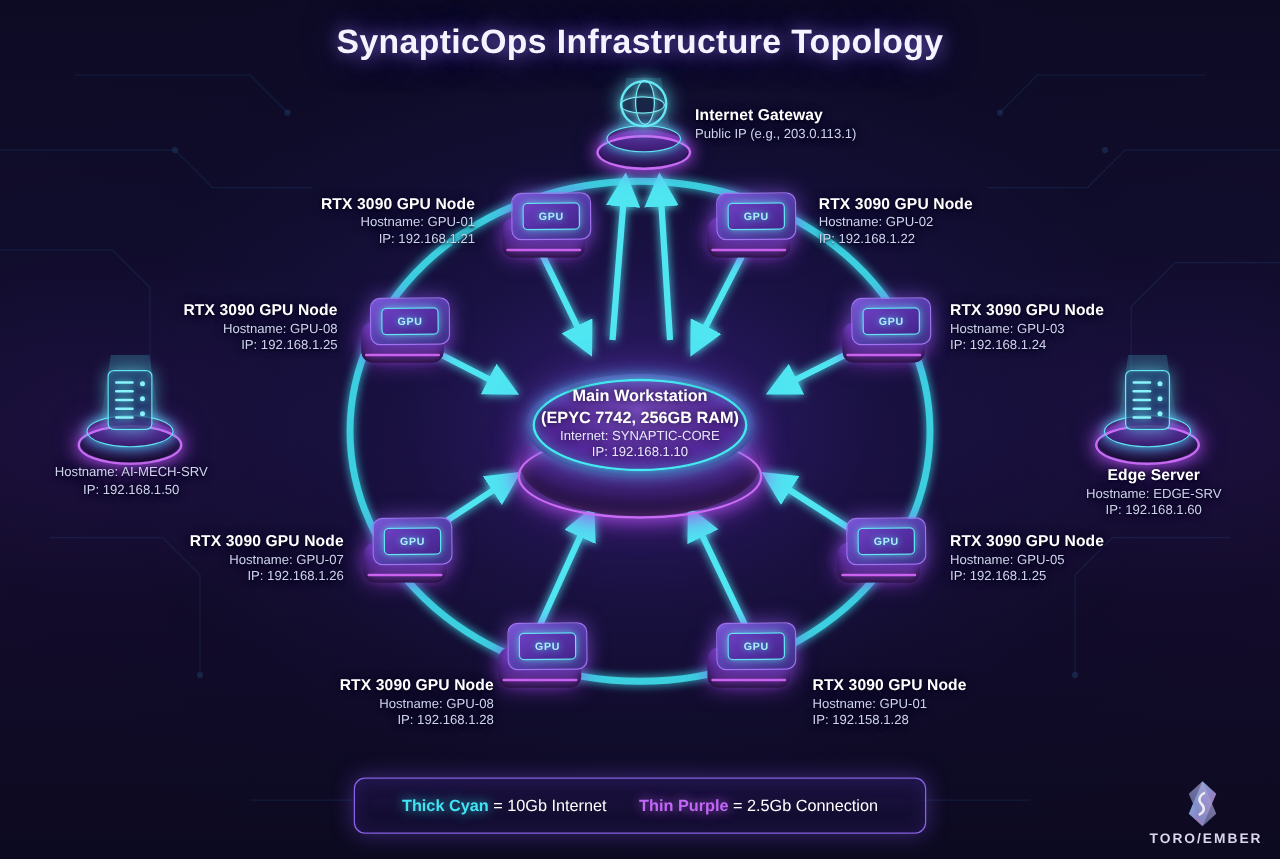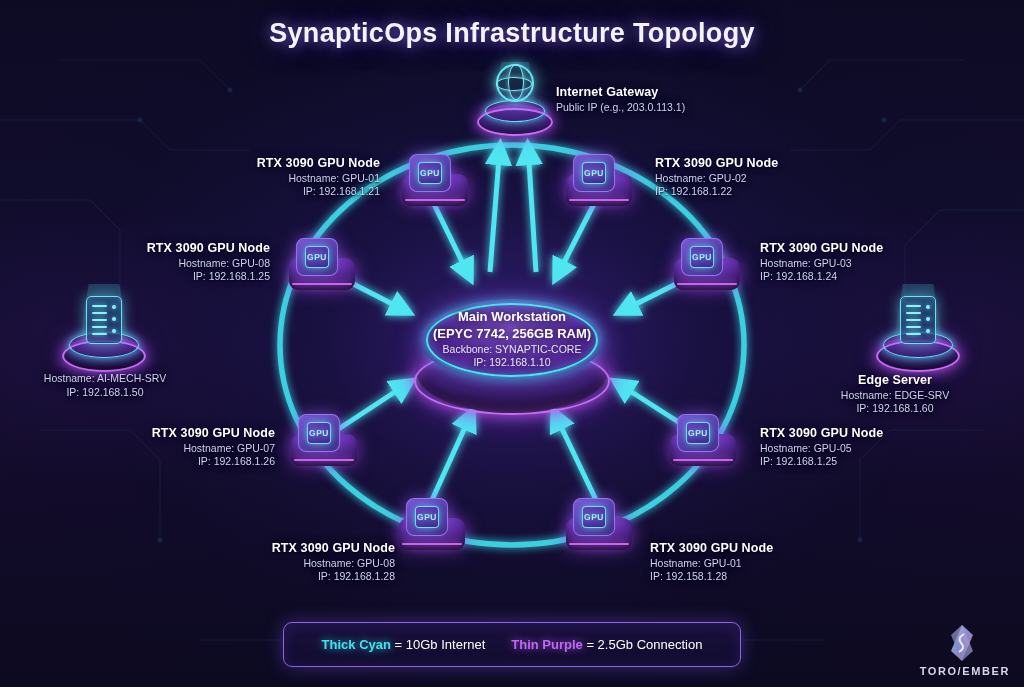--- a/index.html
+++ b/index.html
@@ -79,21 +79,21 @@
     background:linear-gradient(180deg,#6b33b8 0%,#47217f 60%,#2e1458 100%);
     border-radius:9px;
     transform:skewX(-0deg);
     box-shadow:0 0 18px rgba(160,70,235,0.55), inset 0 -3px 8px rgba(0,0,0,0.45);
   }
   .node .plat:after {
     content:""; position:absolute; left:3px; right:3px; bottom:5px; height:2px;
     background:#e06bff; box-shadow:0 0 9px #e06bff; border-radius:2px; opacity:0.9;
   }
   .node .chip {
-    position:absolute; left:13px; top:6px; width:42px; height:38px;
+    position:absolute; left:13px; top:6px; width:64px; height:38px;
     background:linear-gradient(150deg,#7b4ad4 0%,#5630a6 50%,#3c1f7d 100%);
     border:1.6px solid #9f72f0;
     border-radius:8px;
     transform:rotate(-0.5deg);
     box-shadow:0 0 16px rgba(150,95,245,0.6), inset 0 0 10px rgba(110,220,250,0.18);
   }
   .node .chip:before {
     content:""; position:absolute; left:8px; top:7px; right:8px; bottom:7px;
     border:1.3px solid #63e6f2; border-radius:4px;
     box-shadow:0 0 8px rgba(99,230,242,0.8);
@@ -424,35 +424,35 @@
       <i style="top:8px"></i>
         <i style="top:15px"></i>
         <i style="top:22px"></i>
         <i style="top:29px"></i>
         <i style="top:36px"></i>
       <u style="top:8px"></u>
         <u style="top:20px"></u>
         <u style="top:32px"></u>
     </div>
   </div>
-  <div class="lbl c" style="left:800px; top:372px; width:190px;">
+  <div class="lbl c" style="left:828px; top:372px; width:190px;">
     <div class="t">Edge Server</div>
     <div class="s">Hostname: EDGE-SRV</div>
     <div class="s">IP: 192.168.1.60</div>
   </div>
 
   <div id="hub">
     <div class="disc-base"></div>
     <div class="disc-rim"></div>
     <div class="disc-top"></div>
     <div class="ring-cyan"></div>
     <div class="hub-text">
       <div class="h1">Main Workstation</div>
       <div class="h1">(EPYC 7742, 256GB RAM)</div>
-      <div class="h2">Backbone: SYNAPTIC-CORE</div>
+      <div class="h2">Internet: SYNAPTIC-CORE</div>
       <div class="h2">IP: 192.168.1.10</div>
     </div>
   </div>
 
   <div id="legend">
     <div class="item">
       <span class="k cyan">Thick Cyan</span>
       <span>= 10Gb Internet</span>
     </div>
     <div class="item">

